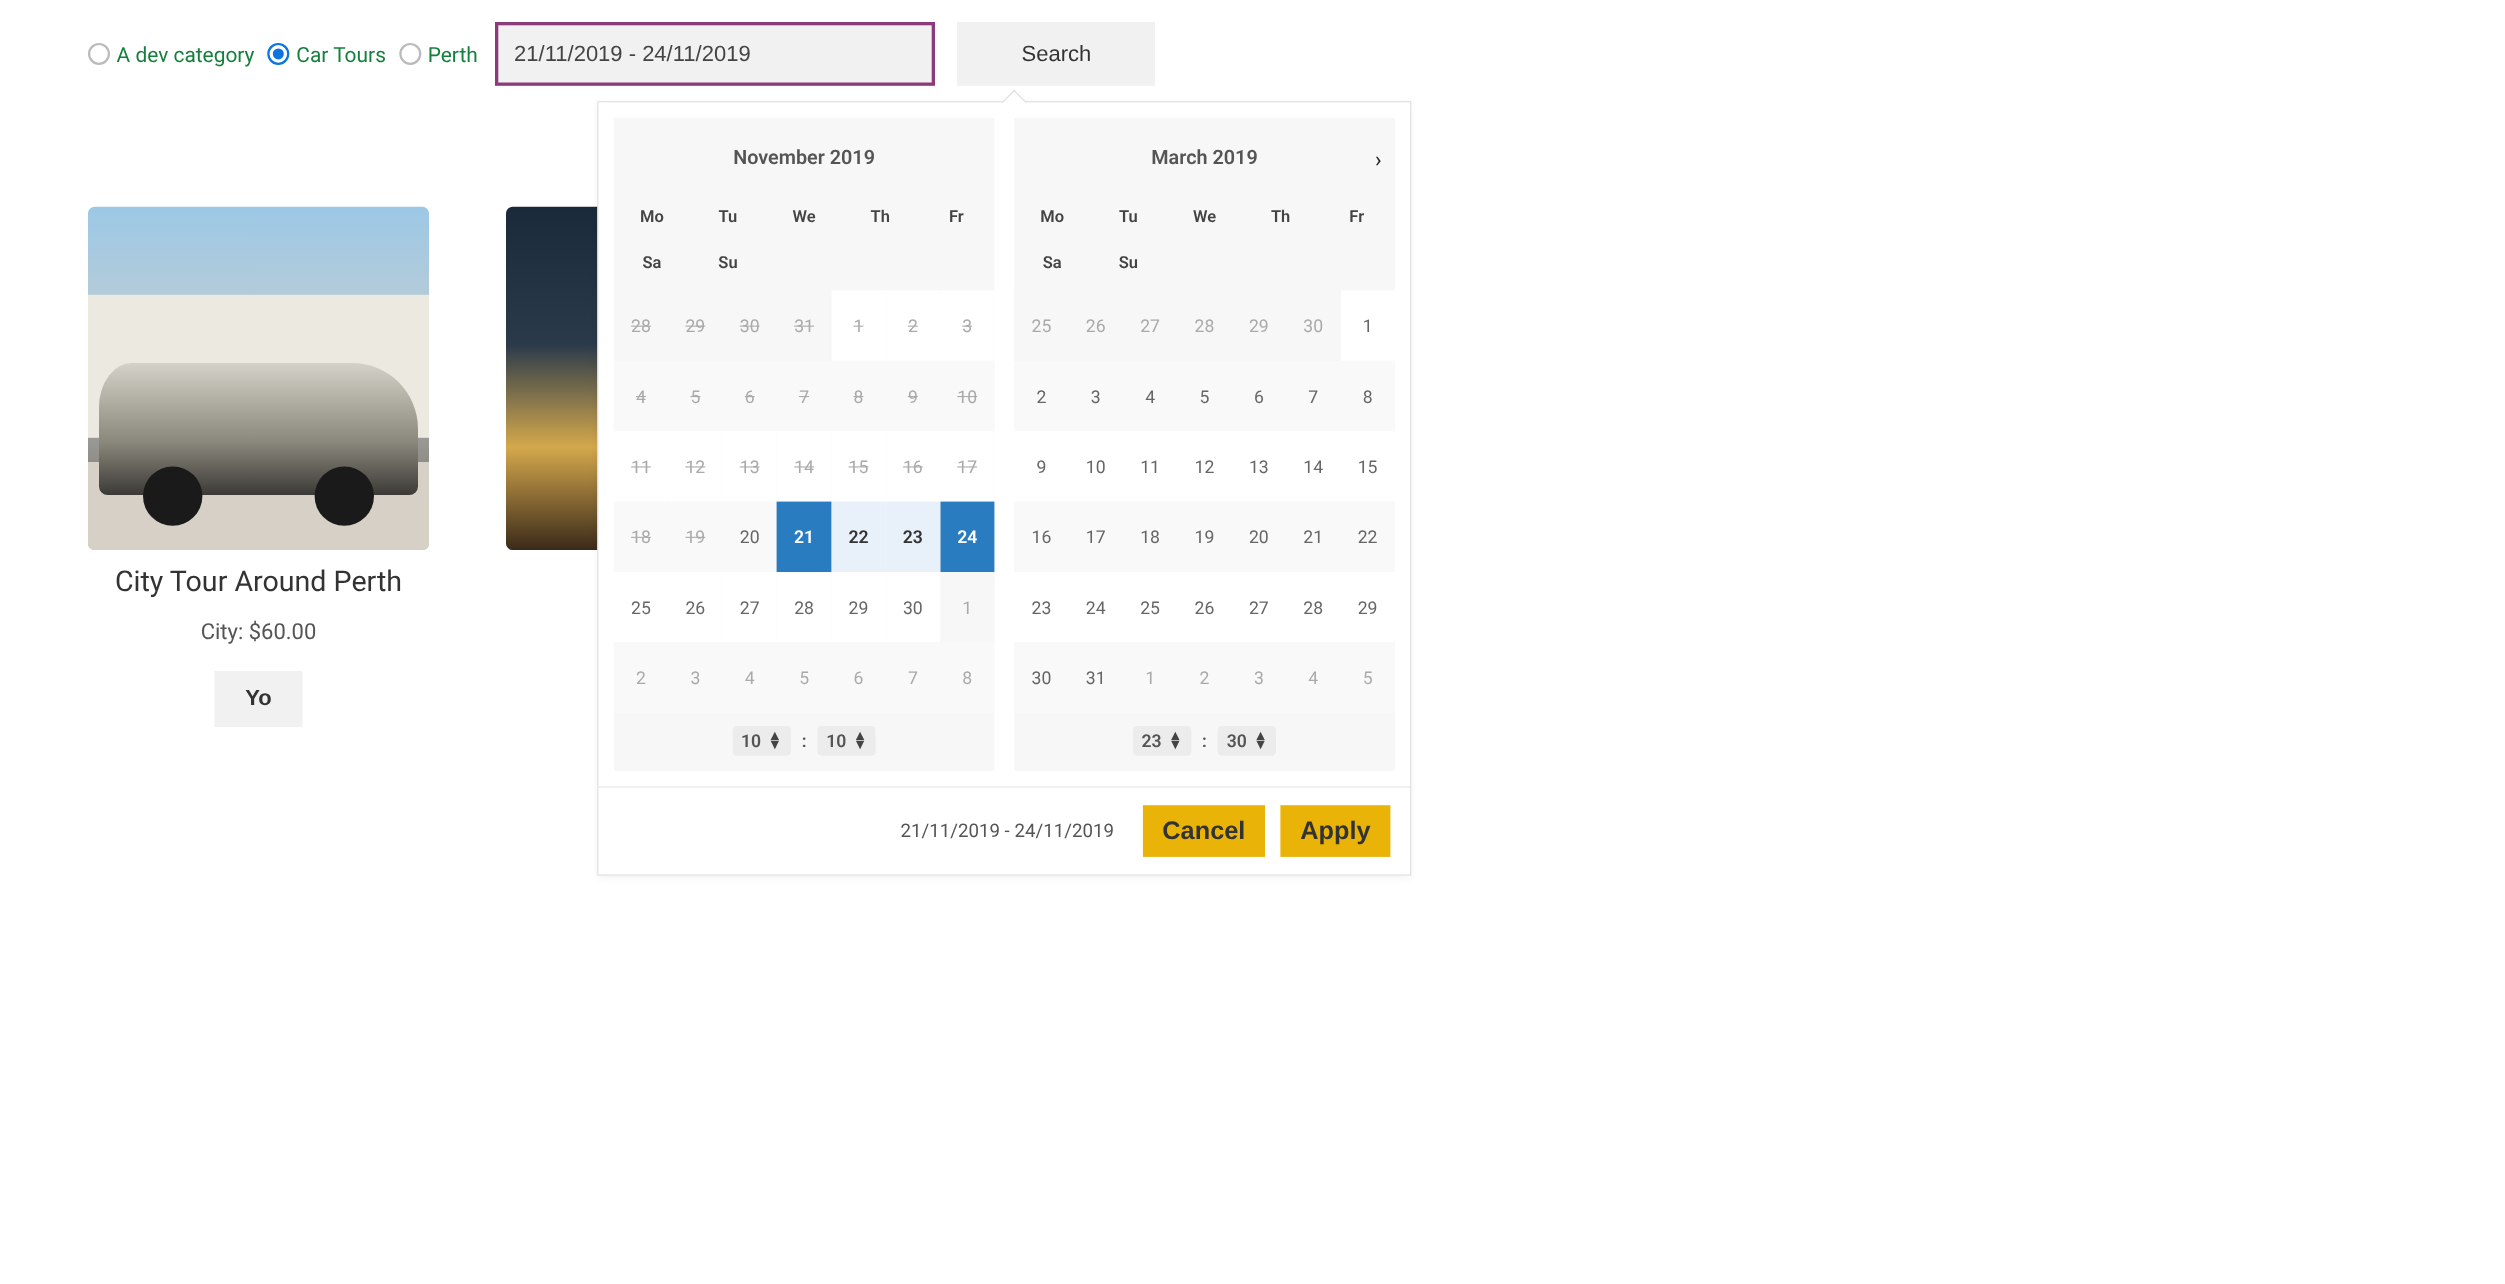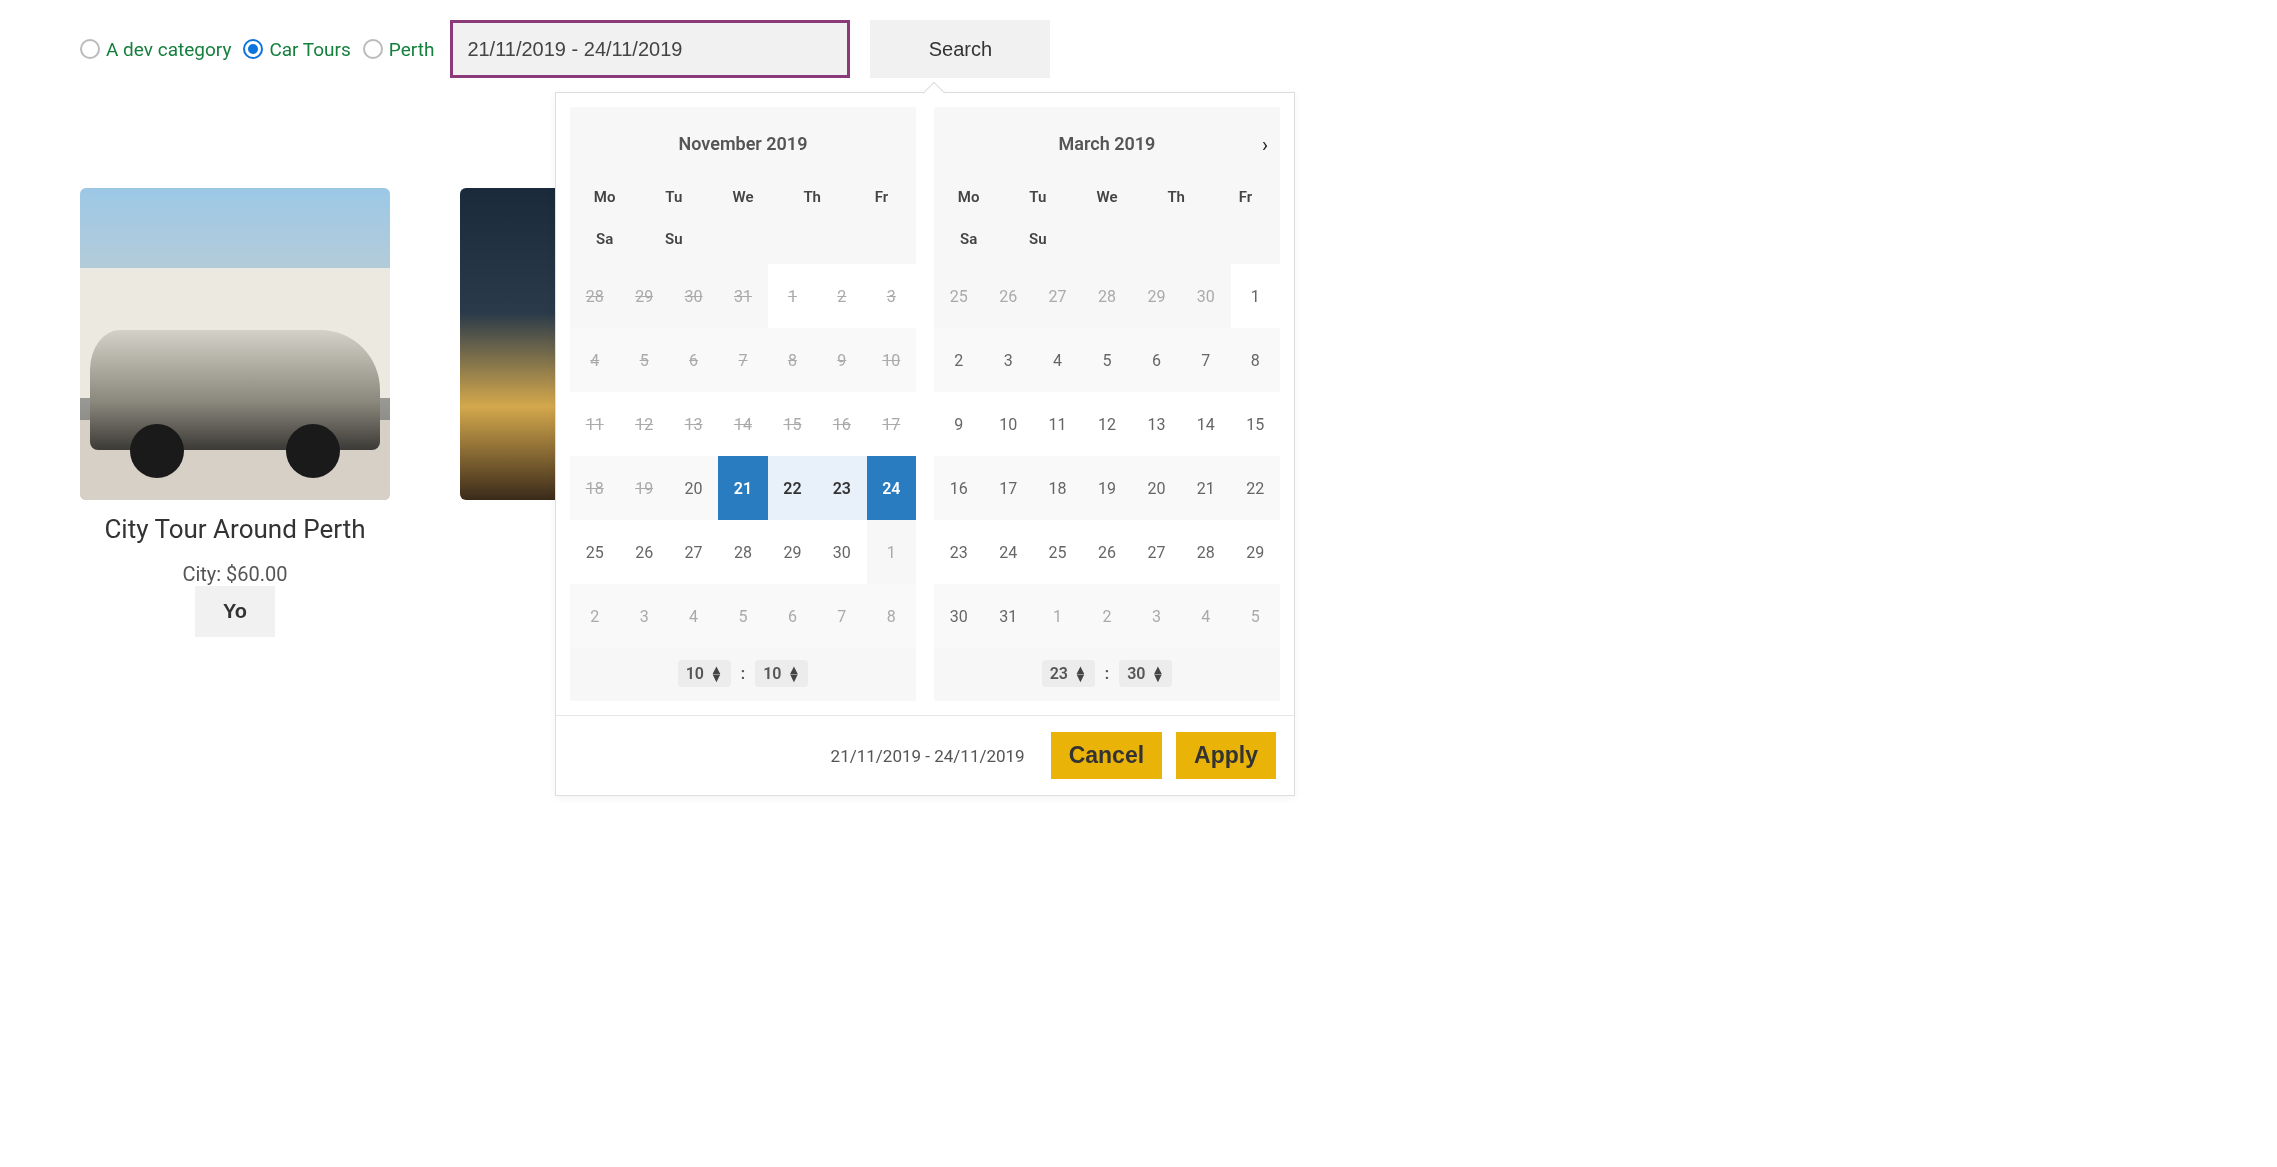--- a/index.html
+++ b/index.html
@@ -18,23 +18,23 @@
 .date-input { flex: 0 0 400px; height: 58px; background: #f1f1f1; border: 3px solid #8b3a7a; padding: 0 14px; font-size: 20px; color: #444; outline: none; }
 .search-gap { flex: 0 0 20px; }
 .search-btn { flex: 0 0 180px; height: 58px; background: #f1f1f1; border: none; font-size: 20px; color: #333; font-weight: 500; cursor: pointer; }
 
 .content-row { display: flex; gap: 70px; margin-top: 110px; padding-left: 0; }
 .card { width: 310px; display: flex; flex-direction: column; align-items: center; }
 .card-img { width: 310px; height: 312px; border-radius: 6px; background: linear-gradient(180deg, #9cc8e6 0%, #c0cdd2 40%, #8e8c86 75%, #b5aea5 100%); position: relative; overflow: hidden; }
 .card-img.road { background: linear-gradient(180deg, #1a2a3a 0%, #2a3a4a 40%, #d4a84c 70%, #3a2a1a 100%); }
 .card-title { font-size: 26px; margin-top: 14px; color: #333; }
 .card-price { font-size: 20px; margin-top: 18px; color: #555; }
-.card-btn { padding: 14px 28px; background: #f1f1f1; border: none; font-size: 20px; font-weight: 600; color: #333; cursor: pointer; }
-
-.datepicker-popup { position: absolute; top: 92px; left: 555px; width: 740px; background: #fff; border: 1px solid #ddd; box-shadow: 0 2px 8px rgba(0,0,0,0.05); }
+.card-btn { margin-top: 24px; padding: 14px 28px; background: #f1f1f1; border: none; font-size: 20px; font-weight: 600; color: #333; cursor: pointer; }
+
+.datepicker-popup { position: absolute; top: 92px; left: 543px; width: 740px; background: #fff; border: 1px solid #ddd; box-shadow: 0 2px 8px rgba(0,0,0,0.05); }
 .dp-arrow { position: absolute; top: -8px; left: 370px; width: 16px; height: 16px; background: #fff; border-top: 1px solid #ddd; border-left: 1px solid #ddd; transform: rotate(45deg); }
 .dp-months { display: flex; padding: 14px; gap: 18px; }
 .dp-month { flex: 1; background: #f7f7f7; border-radius: 2px; padding: 0 0 6px 0; position: relative; }
 .dp-month-title { text-align: center; padding: 26px 0; font-size: 18px; font-weight: 600; color: #555; }
 .dp-next { position: absolute; top: 26px; right: 12px; font-size: 20px; color: #222; cursor: pointer; }
 .dp-grid-header { display: grid; grid-template-columns: repeat(5, 1fr); }
 .dp-dow { text-align: center; font-size: 15px; font-weight: 600; color: #444; padding: 8px 0 16px 0; }
 .dp-grid { display: grid; grid-template-columns: repeat(7, 1fr); text-align: right; }
 .dp-day { height: 64px; display: flex; align-items: center; justify-content: center; font-size: 16px; color: #666; cursor: pointer; background: #fff; }
 .dp-day.muted { color: #aaa; background: #f7f7f7; }

